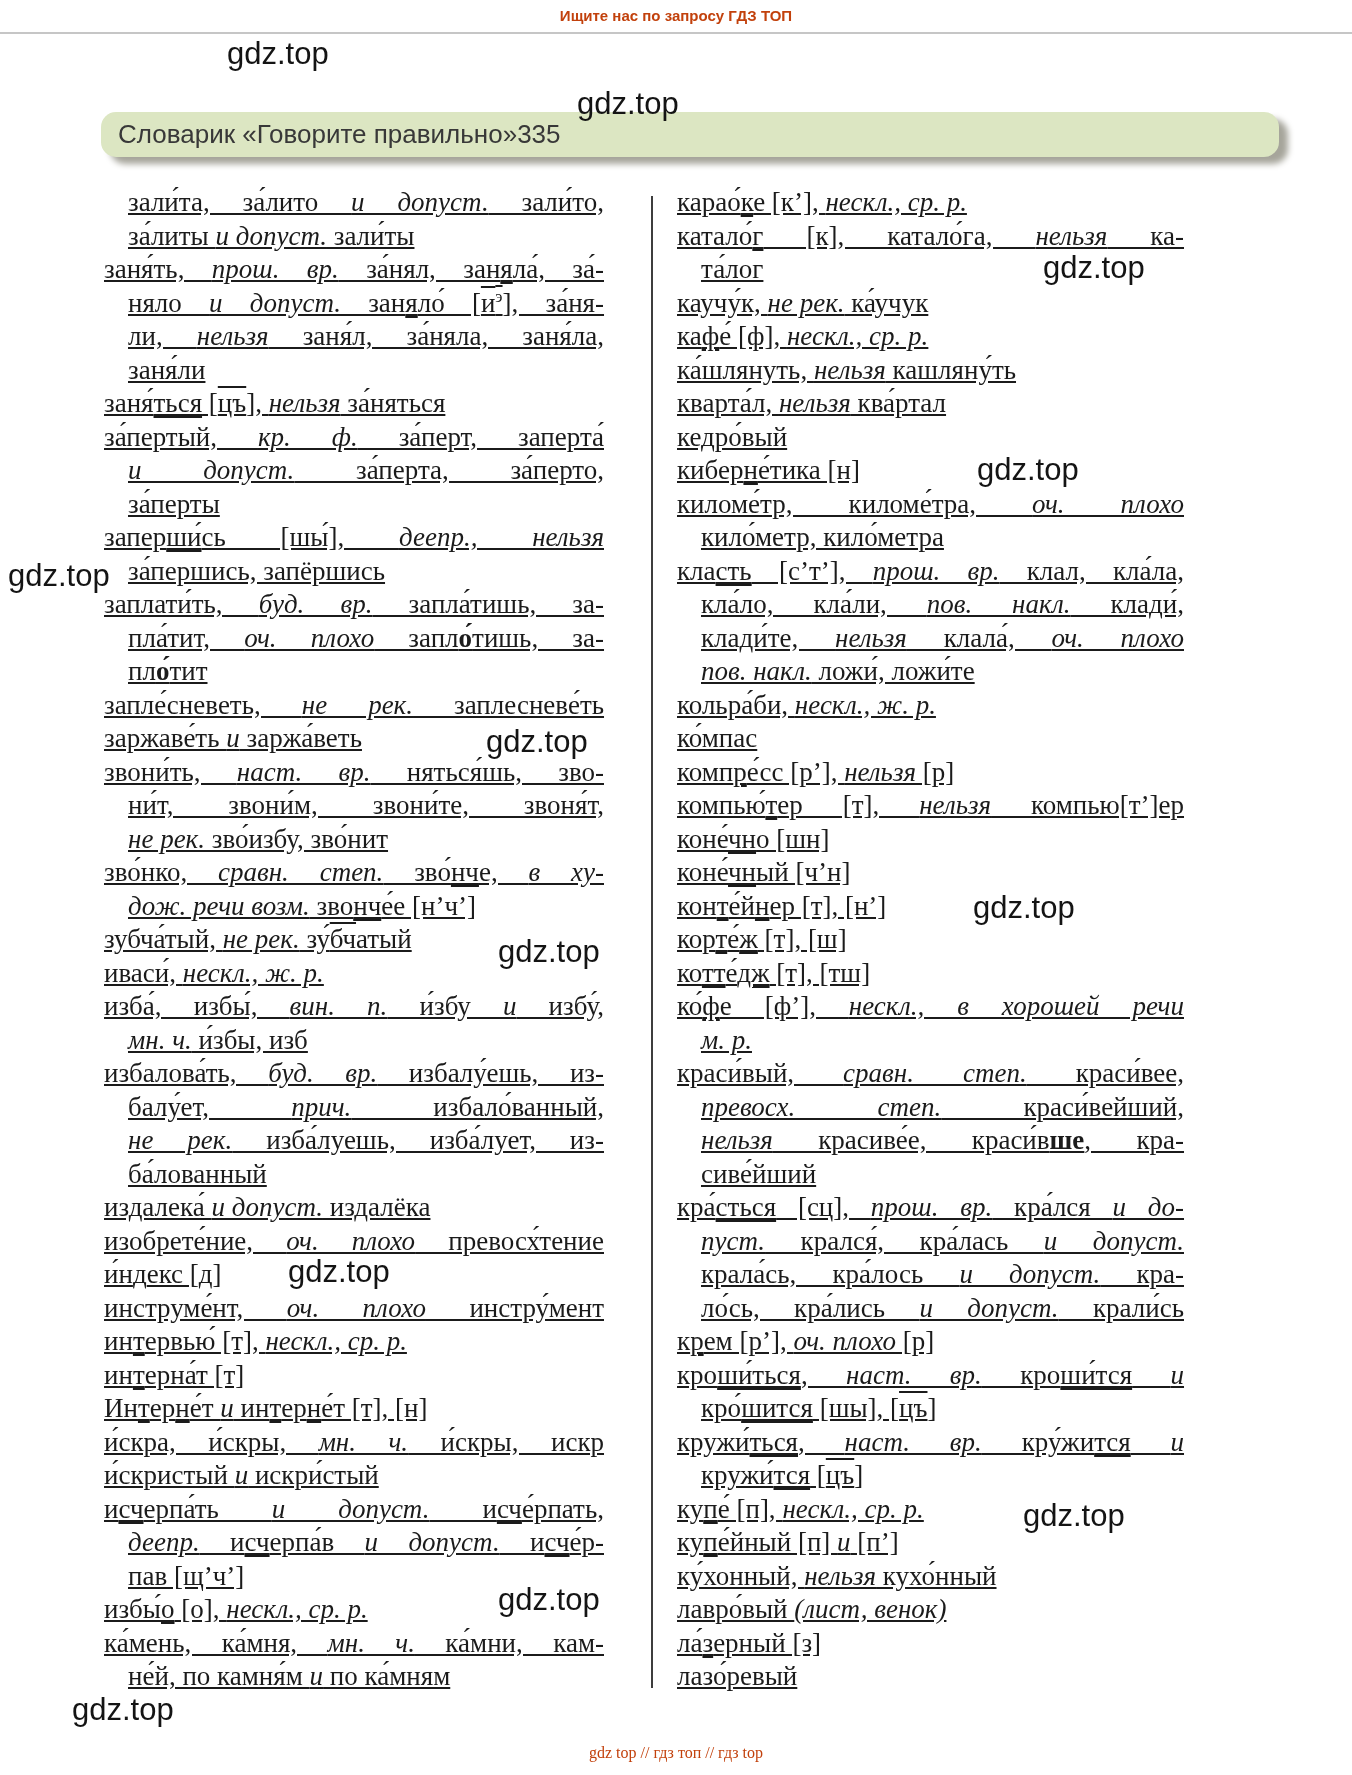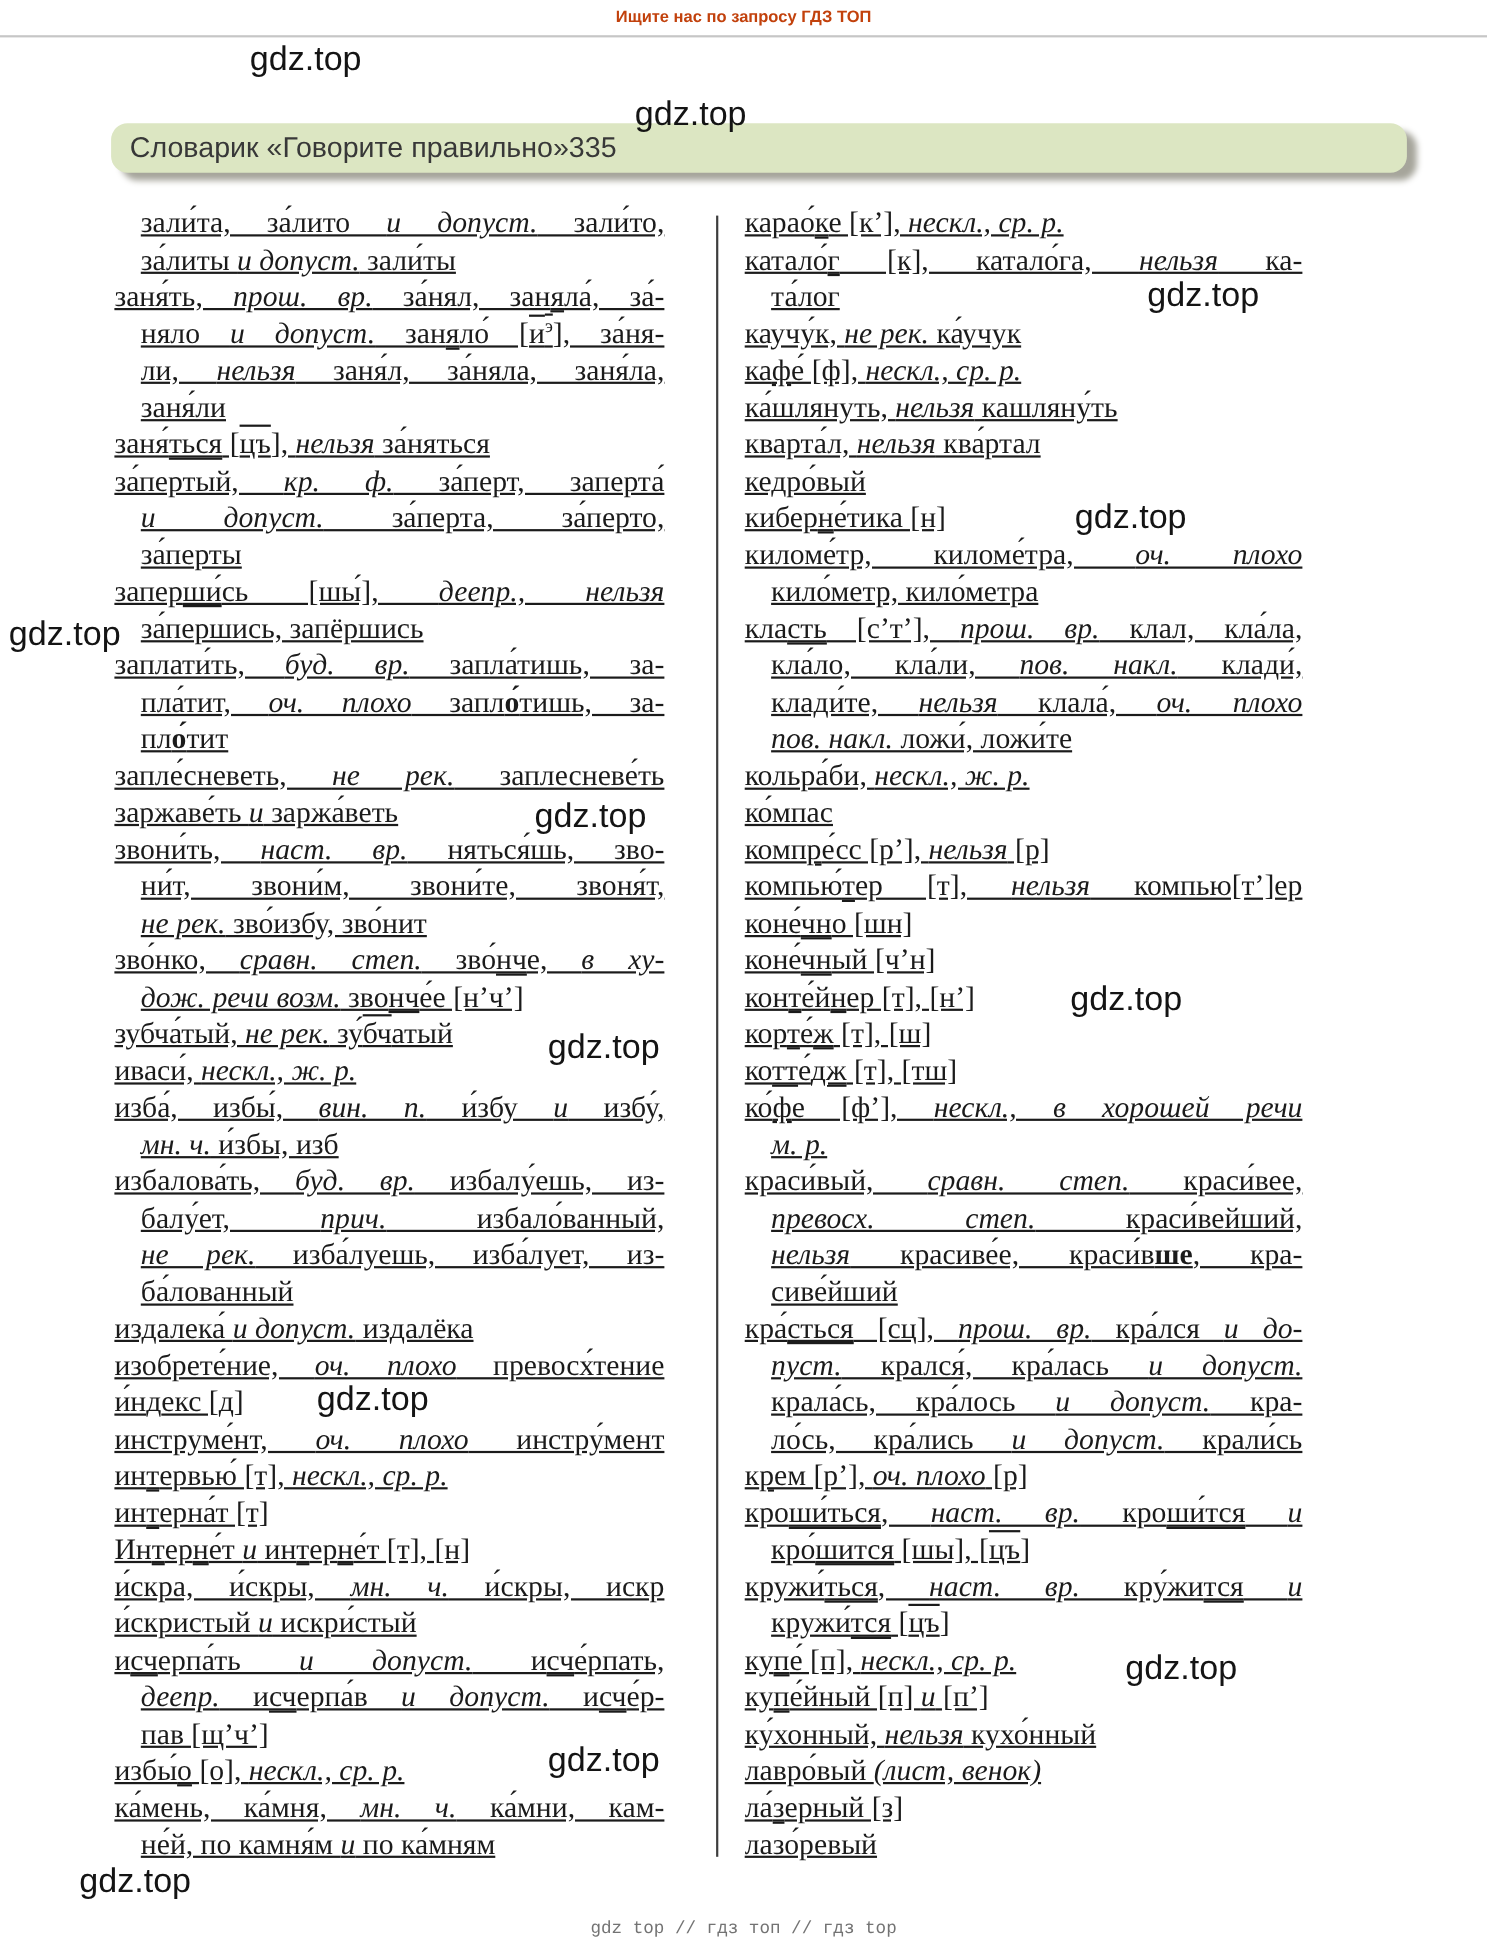--- a/index.html
+++ b/index.html
@@ -35,22 +35,22 @@
   .ul{text-decoration:underline;text-decoration-thickness:1.5px;text-underline-offset:4px;}
   .ol{text-decoration:overline;text-decoration-thickness:1.5px;}
   sup{font-size:62%;line-height:0;}
   .vdiv{position:absolute;left:651px;top:196px;width:2px;height:1492px;background:#3d3d3d;}
   .wm{
     position:absolute;font-family:"Liberation Sans","DejaVu Sans",sans-serif;
     font-size:31px;font-weight:500;color:#141414;white-space:nowrap;
   }
   .footer{
     position:absolute;top:1744px;left:0;width:100%;text-align:center;
-    font-family:Liberation Mono, monospace;
-    font-size:16px;color:#737373;
+    font-family:Liberation Serif, serif;
+    font-size:16px;color:#c2410c;
   }
 </style>
 </head>
 <body>
 
 <div>
   <div class="banner">Ищите нас по запросу ГДЗ ТОП</div>
   <div class="rule"></div>
 
   <div class="hdr">

